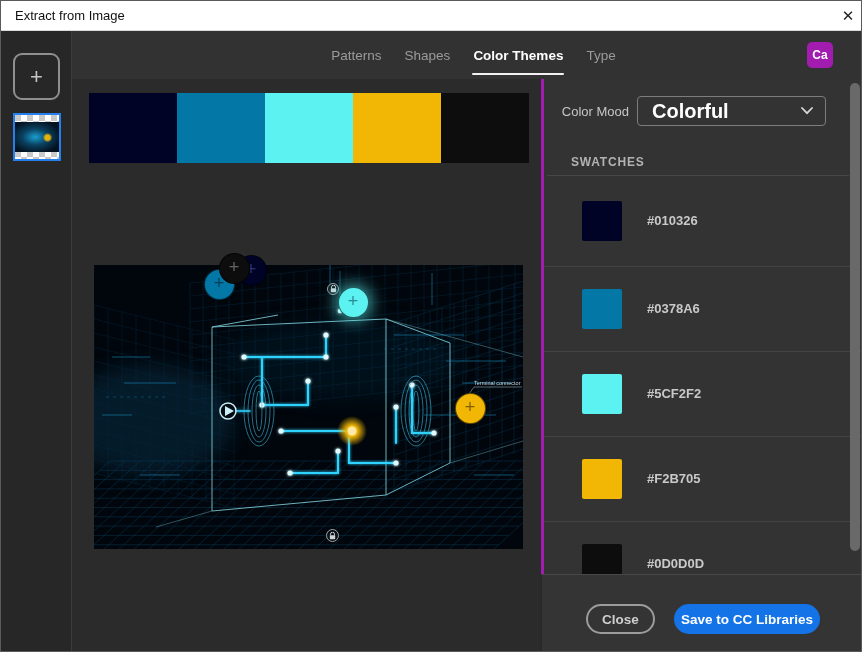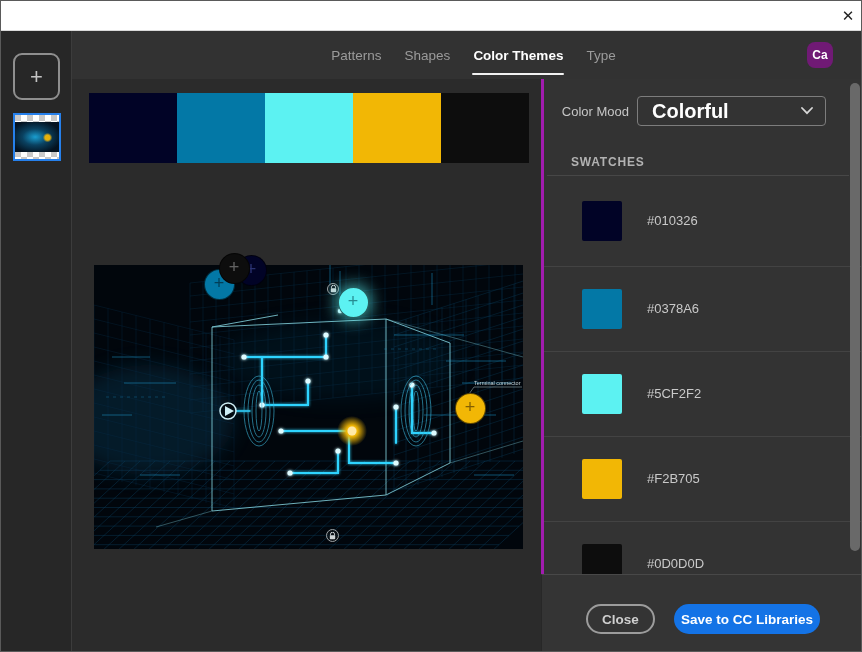--- a/index.html
+++ b/index.html
@@ -90,60 +90,61 @@
     background:#474747; }
 
   #swatch-list { position:absolute; left:0; top:96px; width:322px; height:399px;
     overflow:hidden; }
   .swatch-row { position:relative; height:85px; border-bottom:1px solid #434343;
     cursor:pointer; }
   .swatch-row:first-child { height:92px; }
   .swatch-square { position:absolute; left:38px; top:50%; margin-top:-20px;
     width:40px; height:40px; border-radius:2px; }
   .swatch-hex { position:absolute; left:103px; top:50%; margin-top:-8px;
-    font-size:13px; font-weight:400; color:#c9c9c9; }
+    font-size:13px; font-weight:700; color:#c9c9c9; }
 
   .scrollbar { position:absolute; left:849px; top:82px; width:10px; height:468px;
     border-radius:5px; background:#696969; }
 
   
   .footer { position:absolute; left:540px; top:573px; width:322px; height:79px;
     background:#343434; border-top:1px solid #484848; border-left:1px solid #272727; }
   .btn { position:absolute; top:29px; height:30px; border-radius:15px;
     display:flex; align-items:center; justify-content:center;
     font-size:13.5px; font-weight:700; cursor:pointer; }
   .btn-close { left:44px; width:69px; border:2px solid #9c9c9c;
     background:transparent; color:#cfcfcf; }
   .btn-save { left:132px; width:146px; color:#ffffff; border:none; }
 </style>
 </head>
 <body>
 
 <div id="window">
 
   <div class="titlebar">
+    <span class="titlebar-text">Extract from Image</span>
     <span class="close-btn">✕</span>
   </div>
 
   <div class="sidebar">
     <div class="add-btn">
       <span>+</span>
     </div>
     <div class="thumb" style="border-color: rgb(38, 128, 235);">
       <div class="thumb-art"></div>
     </div>
   </div>
 
   <div class="tabbar" id="tabs">
       <div class="tab">Patterns</div>
       <div class="tab">Shapes</div>
       <div class="tab active bright">Color Themes</div>
       <div class="tab">Type</div>
     </div>
-  <div class="app-badge" id="app-badge" style="background: #701a75; border-radius: 8px;">Ca</div>
+  <div class="app-badge" id="app-badge" style="background: #a21caf;">Ca</div>
 
   <div class="main"></div>
 
   <div class="palette" id="palette">
       <div class="pal-block" style="background: rgb(1, 3, 38);"></div>
       <div class="pal-block" style="background: rgb(3, 120, 166);"></div>
       <div class="pal-block" style="background: rgb(92, 242, 242);"></div>
       <div class="pal-block" style="background: rgb(242, 183, 5);"></div>
       <div class="pal-block" style="background: rgb(13, 13, 13);"></div>
     </div>

